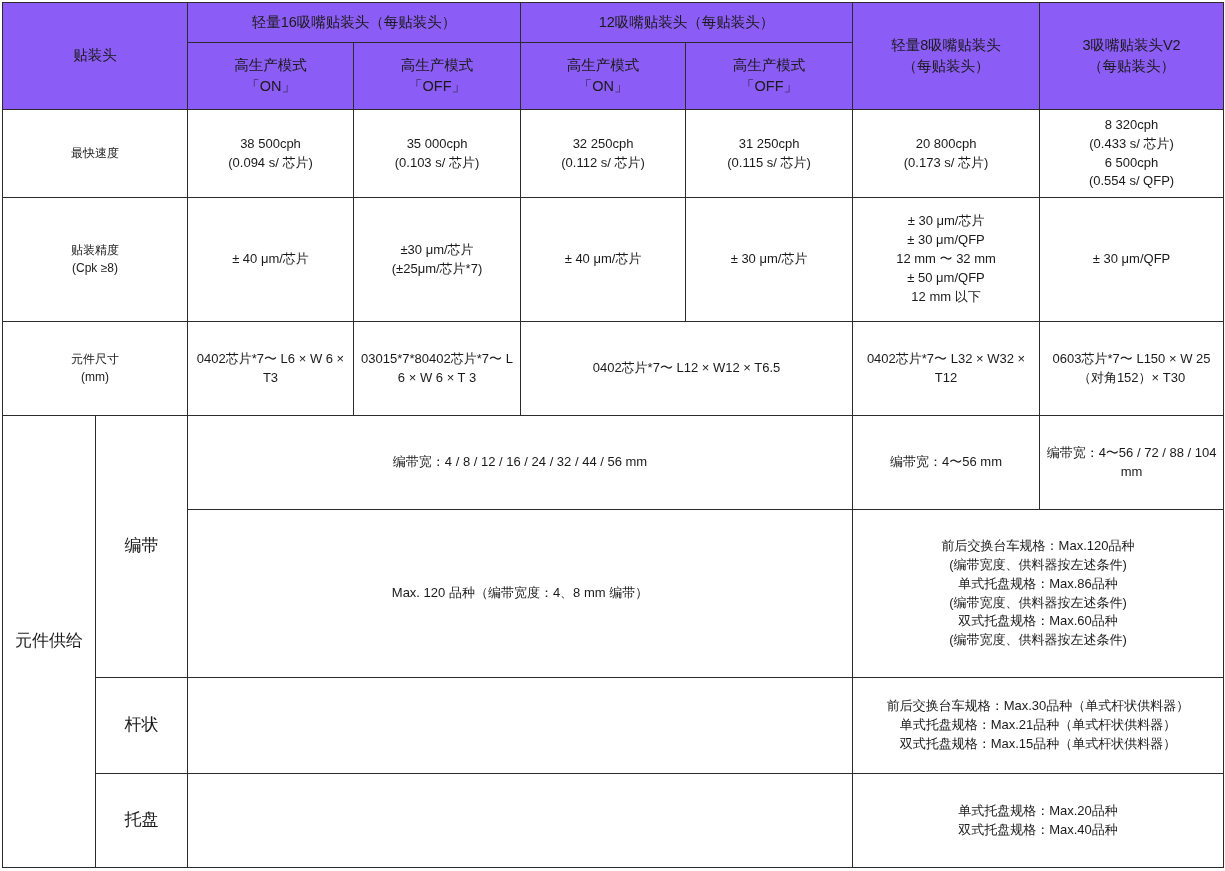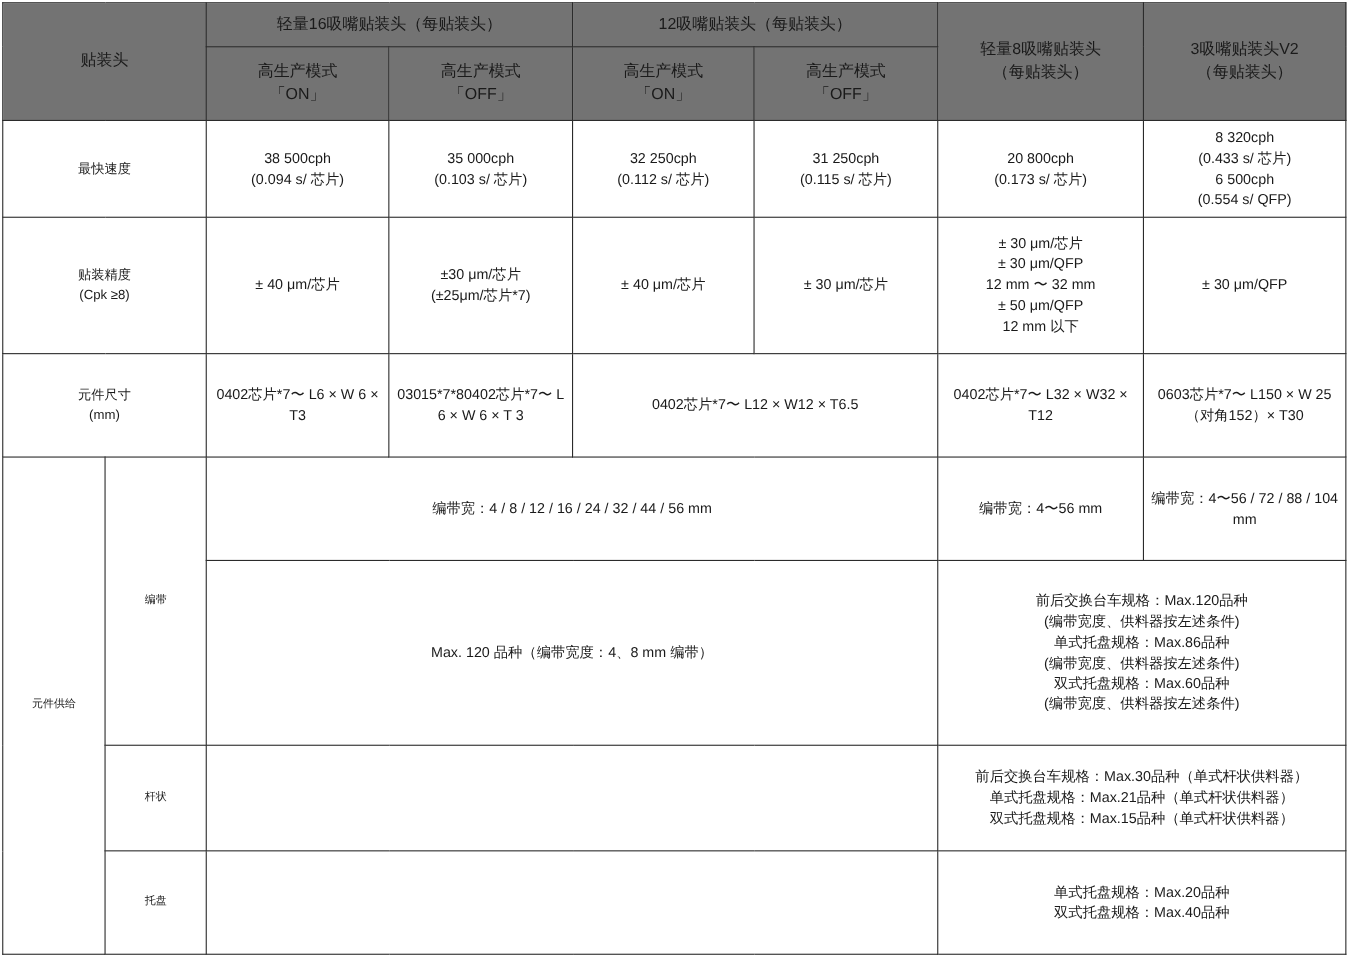--- a/index.html
+++ b/index.html
@@ -27,21 +27,21 @@
   }
   table.spec td, table.spec th {
     border: 1px solid #2b2b2b;
     text-align: center;
     vertical-align: middle;
     padding: 4px 6px;
     line-height: 1.45;
     font-weight: normal;
   }
   th.head {
-    background: #737373;
+    background: #8b5cf6;
     font-size: 14.5px;
   }
   .head-main {
     font-weight: bold;
   }
   .mode {
     font-weight: bold;
     font-size: 14px;
     margin-top: 44px;
   }
@@ -53,21 +53,21 @@
   }
   .cell-left {
     text-align: left;
     padding-left: 8px;
     padding-right: 8px;
   }
   .ln {
     display: block;
   }
   .supply-label {
-    font-size: 10px;
+    font-size: 17px;
   }
 </style>
 </head>
 <body>
 
 <div id="spec-table-wrap">
 <table class="spec">
   <colgroup>
     <col style="width:93px">
     <col style="width:92px">

